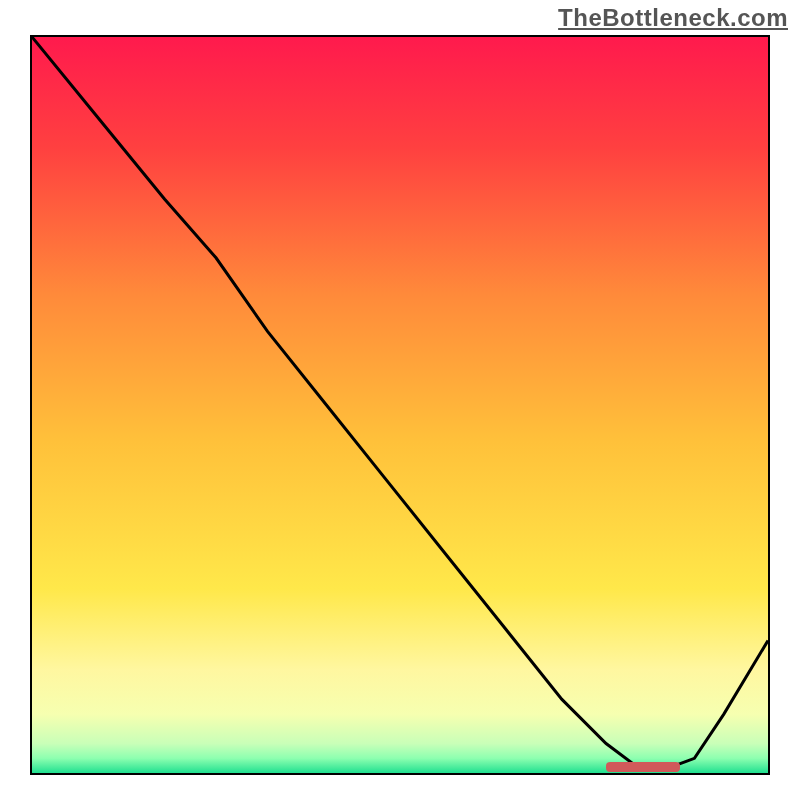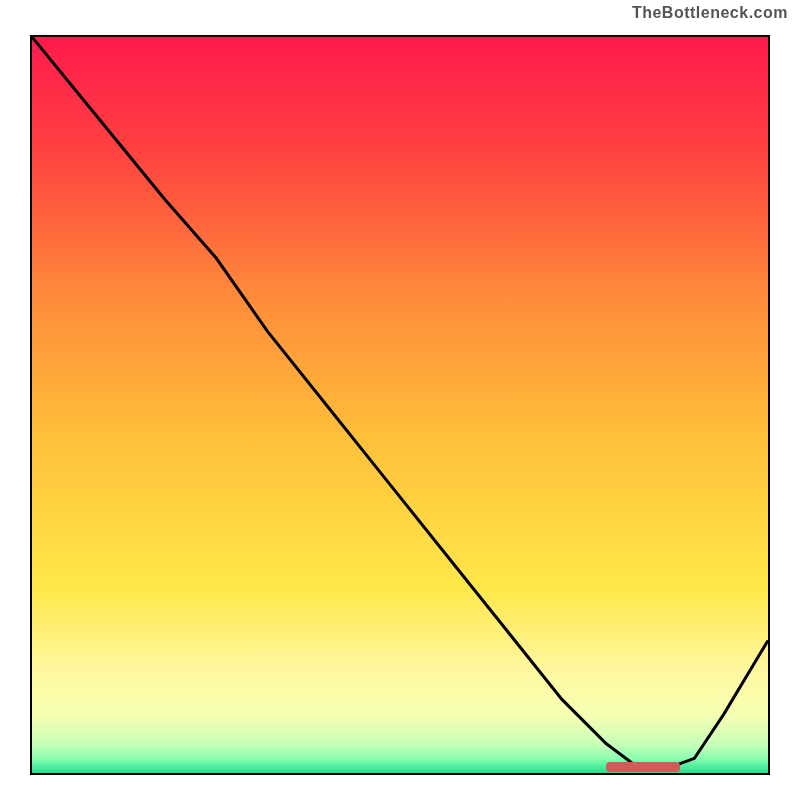--- a/index.html
+++ b/index.html
@@ -13,24 +13,25 @@
   }
   .container {
     position: relative;
     width: 800px;
     height: 800px;
   }
   .watermark {
     position: absolute;
     top: 4px;
     right: 12px;
-    font-size: 16px;
+    font-size: 24px;
     font-weight: bold;
     color: #555555;
     letter-spacing: 0.5px;
+    text-decoration: underline;
   }
   .plot-frame {
     position: absolute;
     left: 30px;
     top: 35px;
     width: 740px;
     height: 740px;
     border: 2px solid #000000;
     box-sizing: border-box;
     overflow: hidden;

